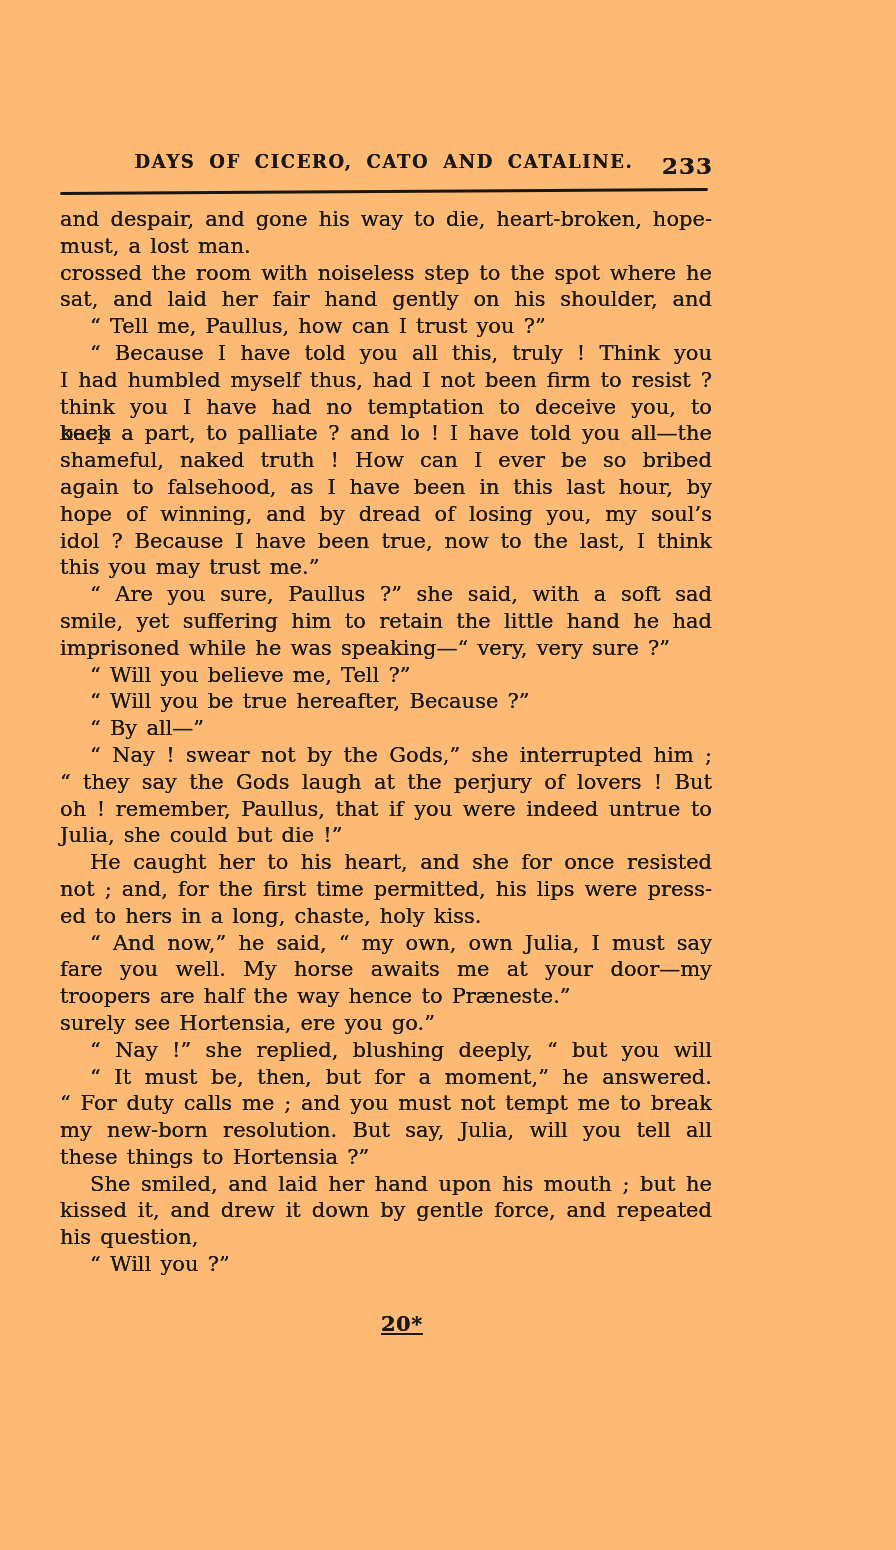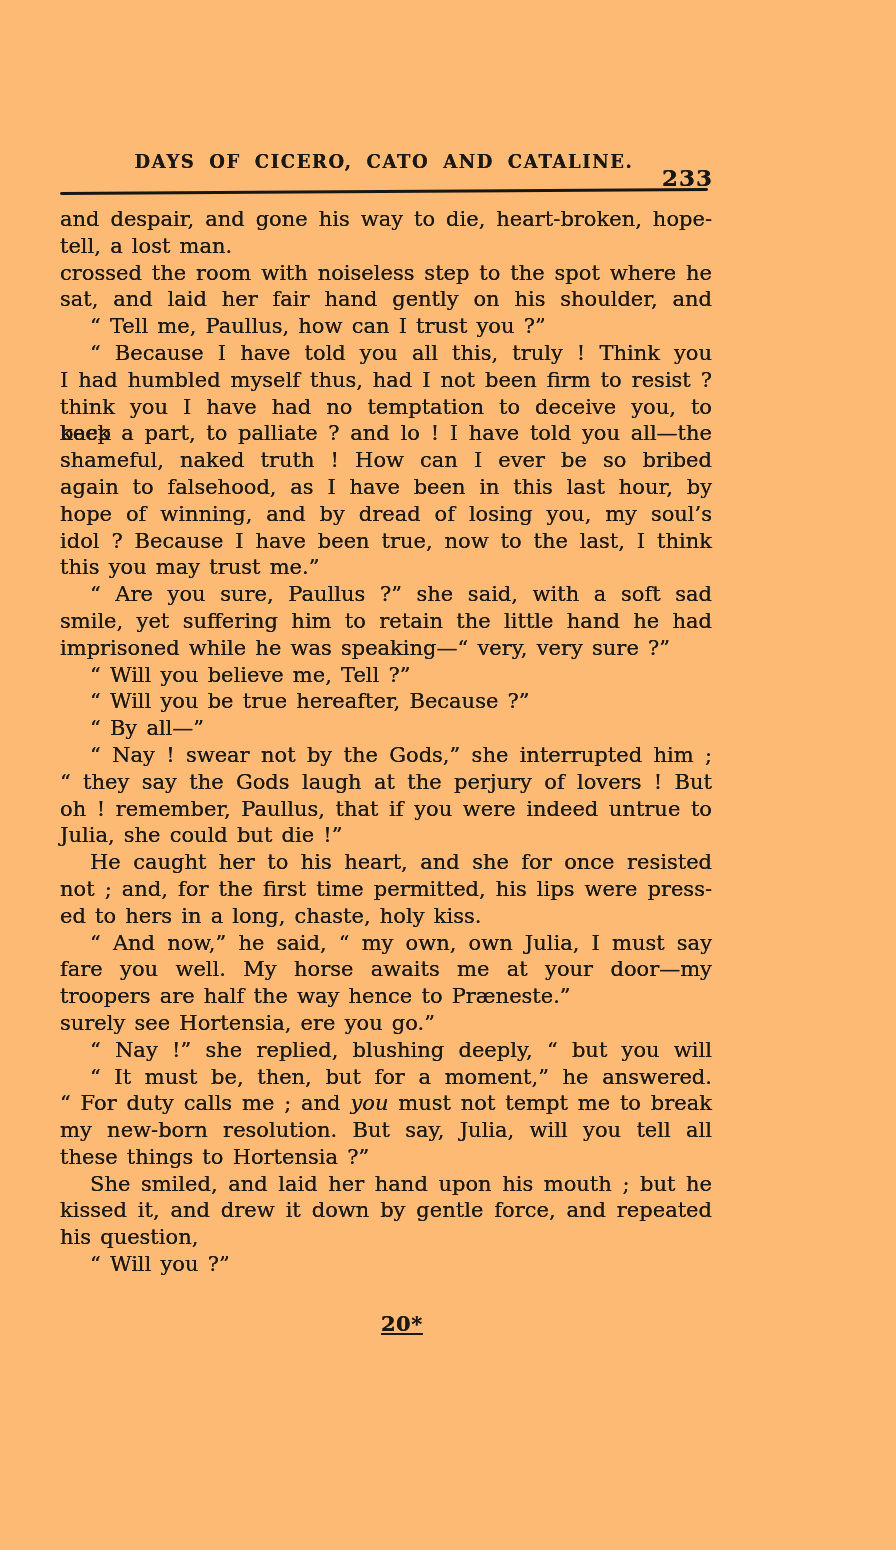--- a/index.html
+++ b/index.html
@@ -25,21 +25,21 @@
     font-size: 18px;
     font-weight: bold;
     letter-spacing: 1.6px;
     word-spacing: 6px;
     text-shadow: 0 0 0.6px currentColor;
     white-space: nowrap;
   }
   .page-number {
     position: absolute;
     left: 662px;
-    top: 164px;
+    top: 152px;
     font-size: 23px;
     font-weight: bold;
     letter-spacing: 1px;
     text-shadow: 0 0 0.6px currentColor;
   }
   .header-rule {
     position: absolute;
     left: 60px;
     top: 190px;
     width: 648px;
@@ -62,21 +62,20 @@
     height: 26.8px;
   }
   .line.indent {
     text-indent: 30px;
   }
   .line.j {
     text-align: justify;
     text-align-last: justify;
   }
   .it {
-    font-style: italic;
   }
   .footer-mark {
     position: absolute;
     left: 381px;
     top: 1311px;
     font-size: 21px;
     font-weight: bold;
     letter-spacing: 0.5px;
     text-shadow: 0 0 0.6px currentColor;
     text-decoration: underline;
@@ -88,21 +87,21 @@
 <div class="page">
 
   <div class="running-head">DAYS OF CICERO, CATO AND CATALINE.</div>
 
   <div class="page-number">233</div>
 
   <div class="header-rule"></div>
 
   <div class="body-text">
       <div class="line j">and despair, and gone his way to die, heart-broken, hope-</div>
-      <div class="line">tell, a lost man.</div>
+      <div class="line">must, a lost man.</div>
       <div class="line j">crossed the room with noiseless step to the spot where he</div>
       <div class="line j">sat, and laid her fair hand gently on his shoulder, and</div>
       <div class="line indent">“ Tell me, Paullus, how can I trust you ?”</div>
       <div class="line indent j">“ Because I have told you all this, truly ! Think you</div>
       <div class="line j">I had humbled myself thus, had I not been firm to resist ?</div>
       <div class="line j">think you I have had no temptation to deceive you, to keep</div>
       <div class="line j">back a part, to palliate ? and lo ! I have told you all—the</div>
       <div class="line j">shameful, naked truth ! How can I ever be so bribed</div>
       <div class="line j">again to falsehood, as I have been in this last hour, by</div>
       <div class="line j">hope of winning, and by dread of losing you, my soul’s</div>

